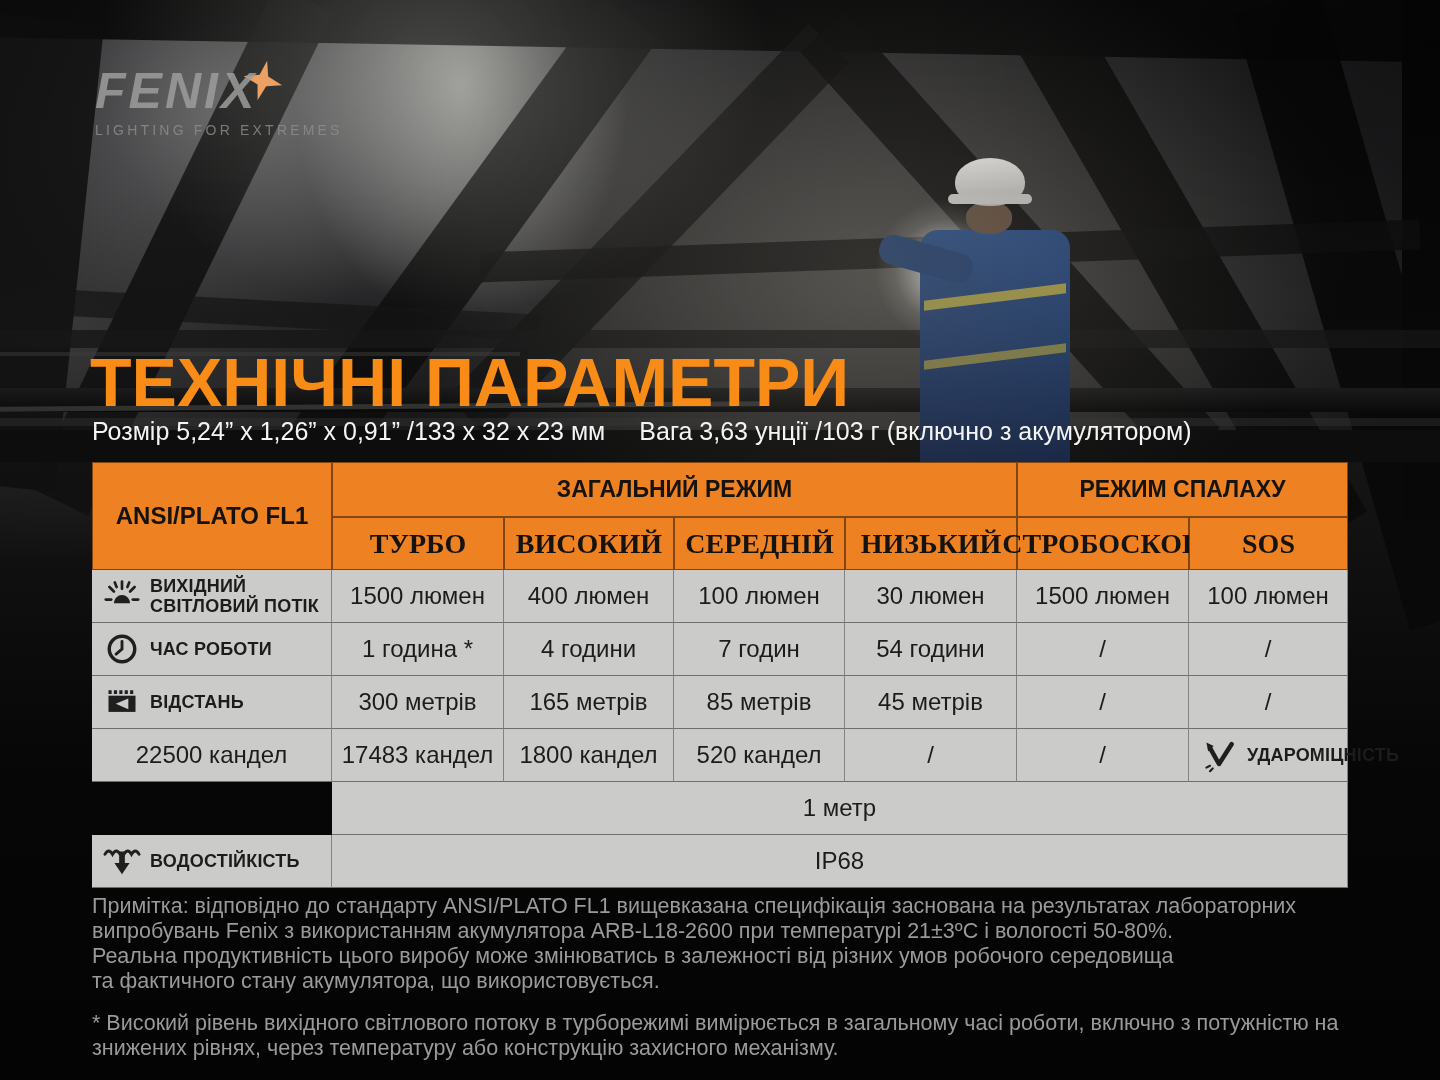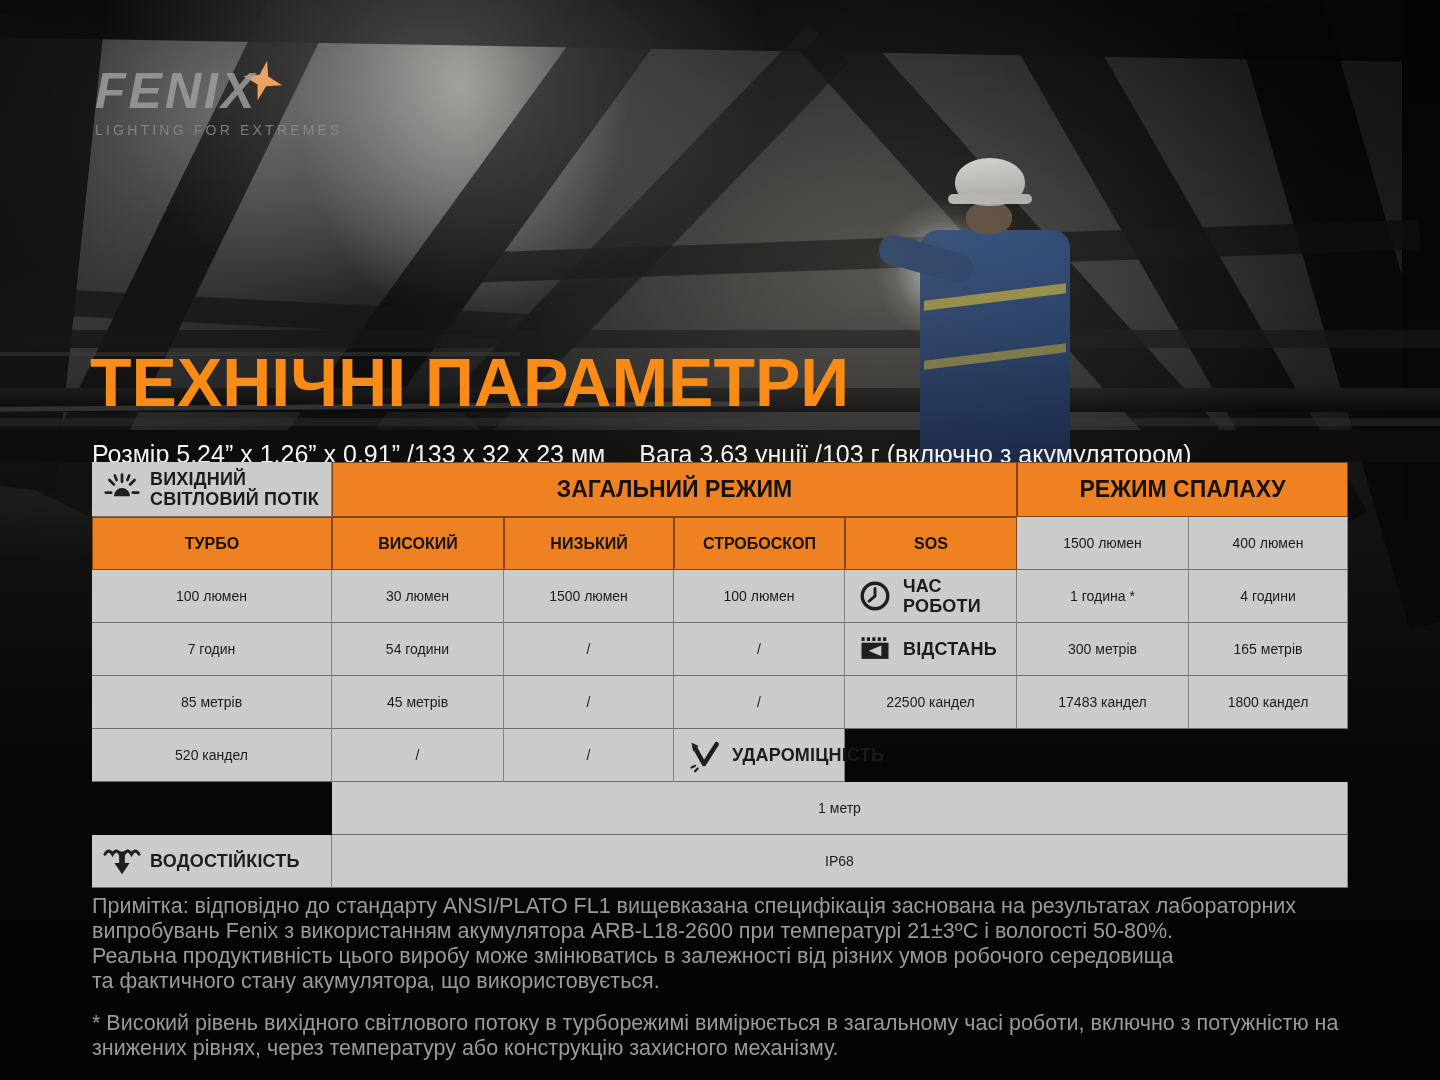--- a/index.html
+++ b/index.html
@@ -56,35 +56,35 @@
   
   .logo { position:absolute; left:95px; top:66px; width:260px; }
   .logo-star { position:absolute; left:146px; top:-8px; width:44px; height:44px; }
   .logo-word { font-size:50px; font-weight:bold; font-style:italic; letter-spacing:3px;
     color:#9d9d9c; opacity:.85; line-height:1; }
   .logo-tag { margin-top:6px; font-size:14px; letter-spacing:3.2px; color:#8f8f8e; opacity:.8; }
 
   
   .page-title { position:absolute; left:90px; top:348px; font-size:68px; font-weight:bold;
     color:#f98c17; letter-spacing:0; line-height:1; z-index:5; }
-  .subtitle { position:absolute; left:92px; top:440px; z-index:5; color:#f4f4f4; font-size:25px; }
+  .subtitle { position:absolute; left:92px; top:417px; z-index:5; color:#f4f4f4; font-size:25px; }
   .subtitle .gap { display:inline-block; width:34px; }
 
   
   .spec-table { position:absolute; left:92px; top:462px; width:1256px; z-index:6;
     display:grid;
     grid-template-columns:240px 172px 170px 171px 172px 172px 159px;
     grid-template-rows:55px 53px 53px 53px 53px 53px 53px 53px; }
   .cell { display:flex; align-items:center; justify-content:center; }
   .hcell { background:#ee8122; color:#151310; font-weight:bold; border:1px solid rgba(40,22,5,.55); }
   .corner { grid-column:1; grid-row:1 / 3; font-size:24px; }
   .grp1 { grid-column:2 / 6; grid-row:1; font-size:23px; }
   .grp2 { grid-column:6 / 8; grid-row:1; font-size:23px; }
-  .mode { grid-row:2; font-size:16px; }
-  .bcell { background:#cbcbc9; color:#1c1c1c; font-size:14px;
+  .mode { grid-row:2; font-size:28px;font-family:Liberation Serif, serif; }
+  .bcell { background:#cbcbc9; color:#1c1c1c; font-size:24px;
     border-right:1px solid #83837f; border-bottom:1px solid #6e6e6a; }
   .label-cell { justify-content:flex-start; padding-left:10px; gap:8px; font-weight:bold;
     font-size:18px; line-height:1.12; letter-spacing:.2px; }
   .label-cell .txt { max-width:182px; }
   .icon-box { width:40px; height:40px; flex:0 0 40px; display:flex; align-items:center; justify-content:center; }
   .span-cell { grid-column:2 / 8; }
 
   
   .notes { position:absolute; left:92px; top:894px; width:1280px; z-index:5;
     color:#9a9a9a; font-size:21.5px; line-height:25px; }
@@ -132,25 +132,27 @@
     <div class="logo-tag">LIGHTING FOR EXTREMES</div>
   </div>
 
   <div class="page-title">ТЕХНІЧНІ ПАРАМЕТРИ</div>
 
   <div class="subtitle">
     <span>Розмір 5,24” x 1,26” x 0,91” /133 x 32 x 23 мм</span><span class="gap"></span><span>Вага 3,63 унції /103 г (включно з акумулятором)</span>
   </div>
 
   <div class="spec-table">
+    <div class="cell hcell corner">ANSI/PLATO FL1</div>
     <div class="cell hcell grp1">ЗАГАЛЬНИЙ РЕЖИМ</div>
     <div class="cell hcell grp2">РЕЖИМ СПАЛАХУ</div>
 
     <div class="cell hcell mode">ТУРБО</div>
     <div class="cell hcell mode">ВИСОКИЙ</div>
+    <div class="cell hcell mode">СЕРЕДНІЙ</div>
     <div class="cell hcell mode">НИЗЬКИЙ</div>
     <div class="cell hcell mode">СТРОБОСКОП</div>
     <div class="cell hcell mode">SOS</div>
 
     <div class="cell bcell label-cell">
       <span class="icon-box">
         <svg width="36" height="36" viewBox="0 0 40 40">
           <g stroke="#1f1f1f" stroke-width="3" stroke-linecap="round">
             <line x1="20" y1="12" x2="20" y2="4"></line>
               <line x1="11" y1="15" x2="6" y2="10"></line>

